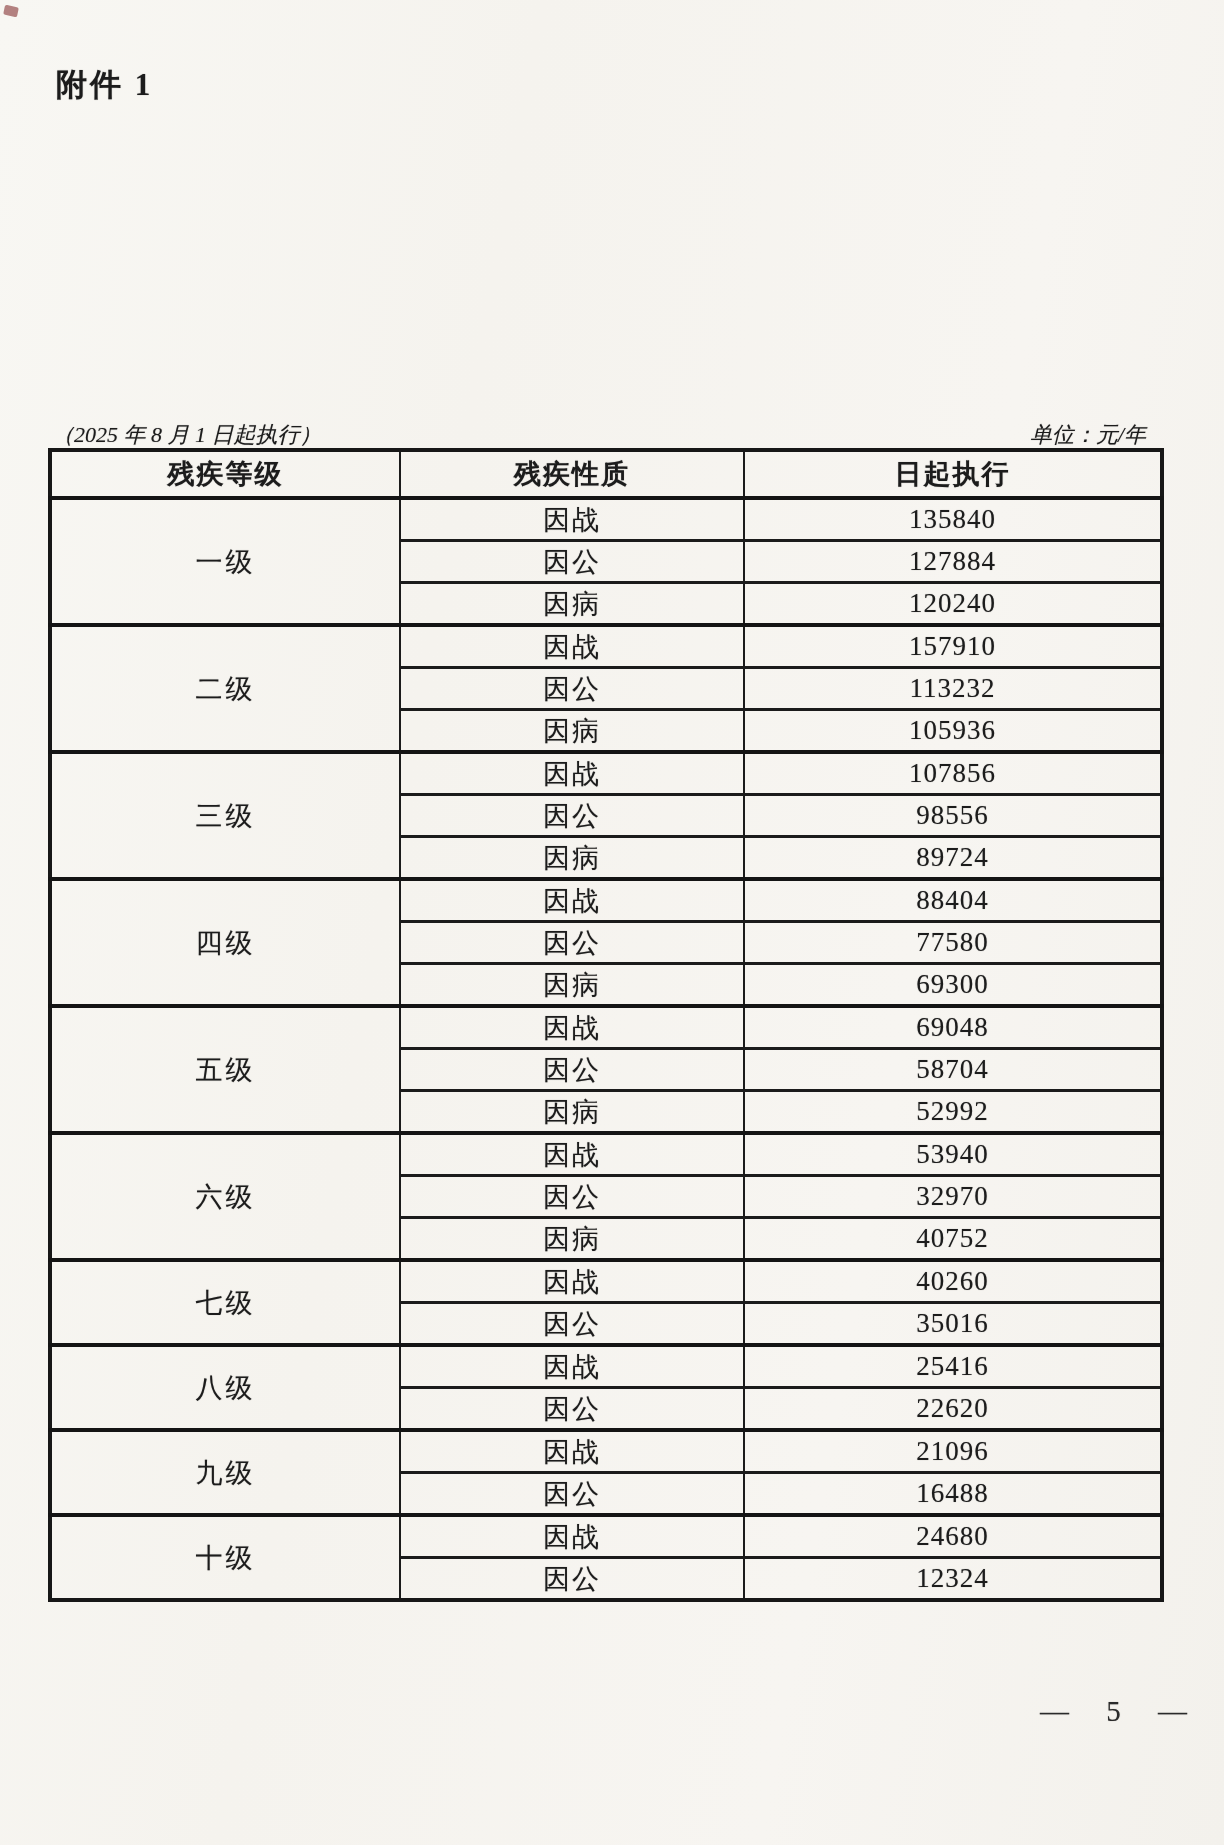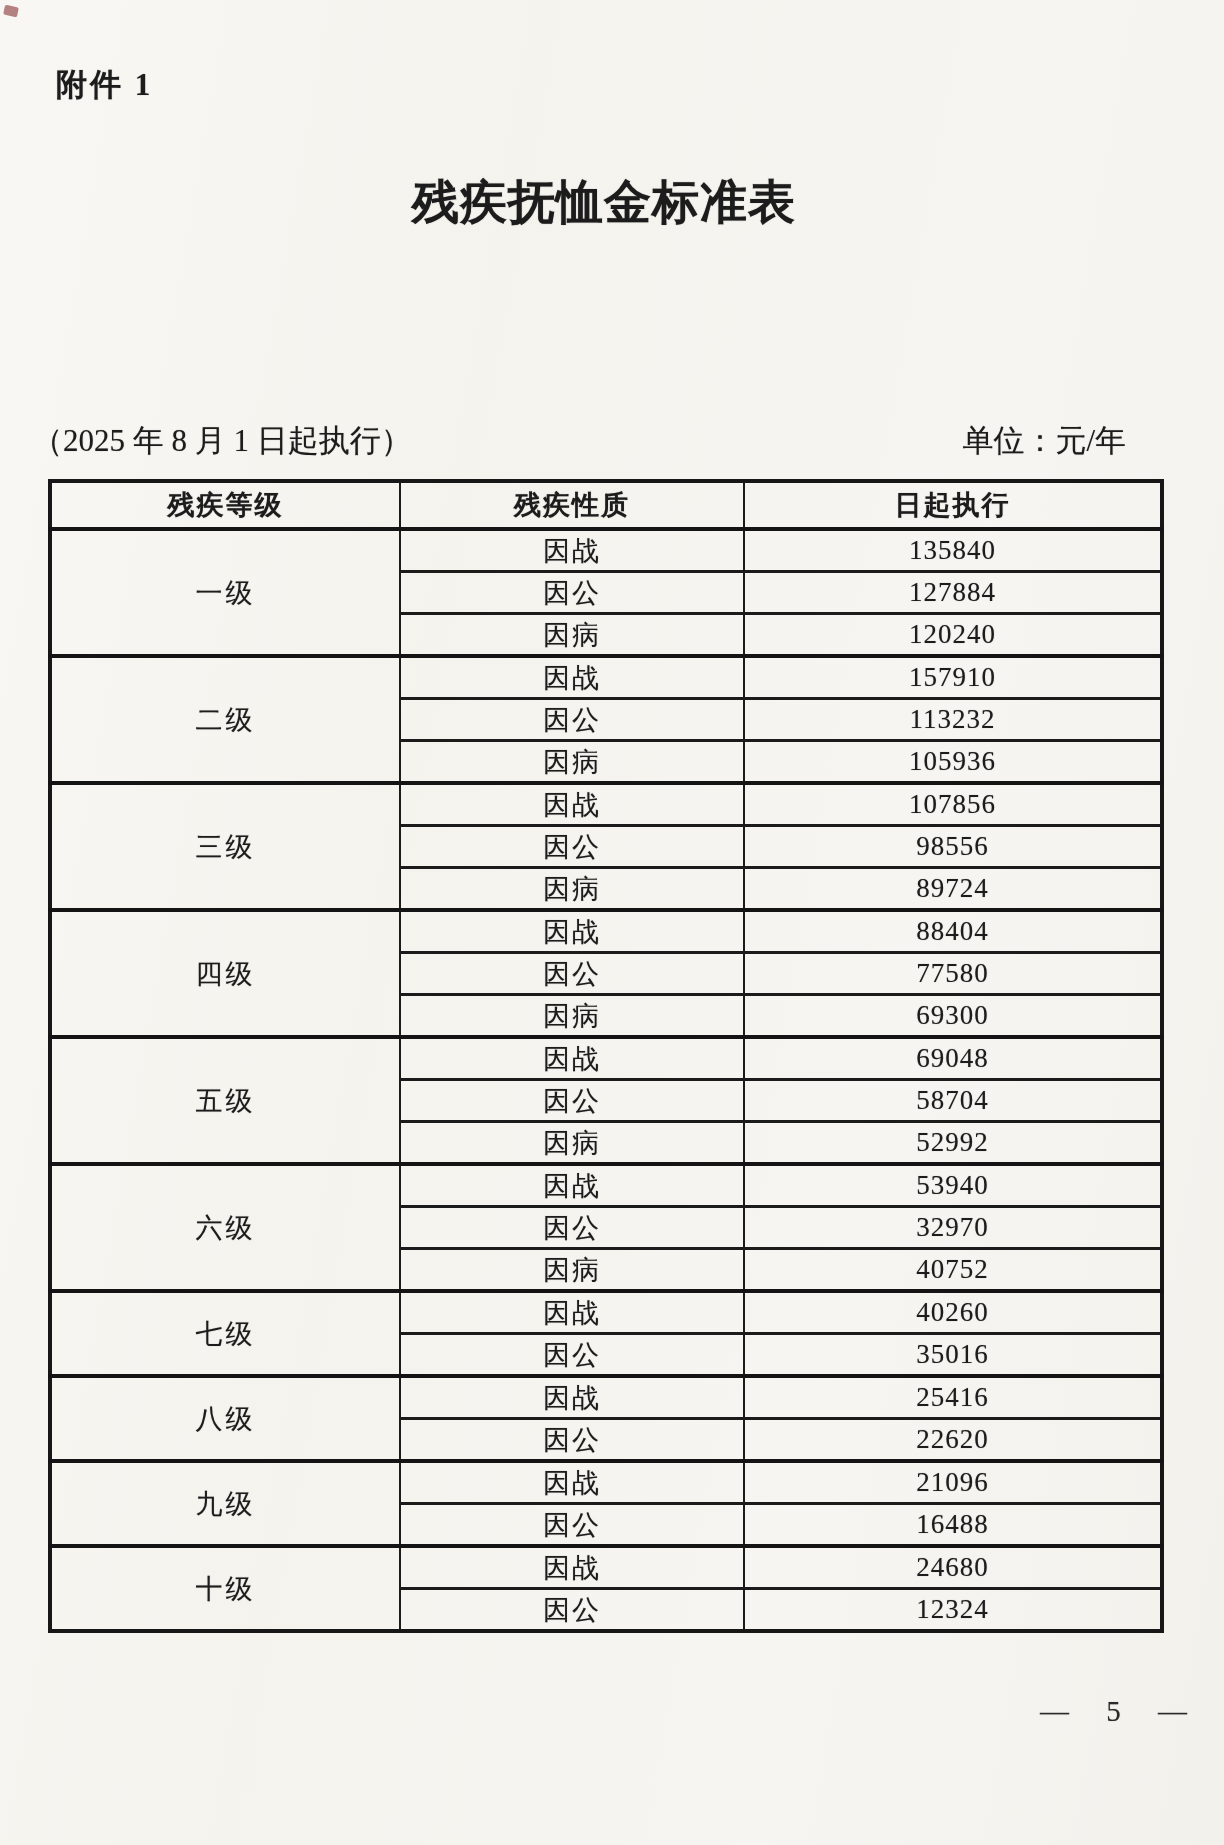--- a/index.html
+++ b/index.html
@@ -22,28 +22,29 @@
   }
   .doc-title {
     position: absolute; left: 48px; top: 164px; width: 1112px;
     margin: 0; text-align: center;
     font-size: 47px; font-weight: 700; line-height: 76px;
     letter-spacing: 1px;
     text-shadow: 0 0 1px rgba(20,20,20,.5);
   }
   .title-line { display: block; white-space: nowrap; }
   .meta-row {
-    position: absolute; left: 32px; top: 420px; width: 1112px;
+    position: absolute; left: 52px; top: 420px; width: 1112px;
     display: flex; justify-content: space-between; align-items: flex-end;
-    font-size: 31px;
+    font-size: 22px;
     text-shadow: 0 0 1px rgba(20,20,20,.4);
+    font-style: italic;
   }
   .unit-label { padding-right: 18px; font-family: "Liberation Serif", "DejaVu Serif", serif; }
   table.pension-table {
-    position: absolute; left: 48px; top: 479px; width: 1112px;
+    position: absolute; left: 48px; top: 448px; width: 1112px;
     border-collapse: collapse; table-layout: fixed;
     border: 4px solid #171717;
   }
   .pension-table th, .pension-table td {
     border: 2px solid #1b1b1b;
     border-top-width: 3px; border-bottom-width: 3px;
     text-align: center; vertical-align: middle;
     padding: 0;
     font-size: 27px;
     text-shadow: 0 0 1px rgba(25,25,25,.4);
@@ -68,21 +69,20 @@
 </style>
 </head>
 <body>
 
 <div class="page">
   <div class="scan-speck"></div>
 
   <div class="attachment">附件 1</div>
 
   <h1 class="doc-title">
-    <span class="title-line">残疾抚恤金标准表</span>
   </h1>
 
   <div class="meta-row">
     <span class="effective-date">（2025 年 8 月 1 日起执行）</span>
     <span class="unit-label">单位：元/年</span>
   </div>
 
   <table class="pension-table">
     <colgroup>
       <col style="width:350px">

